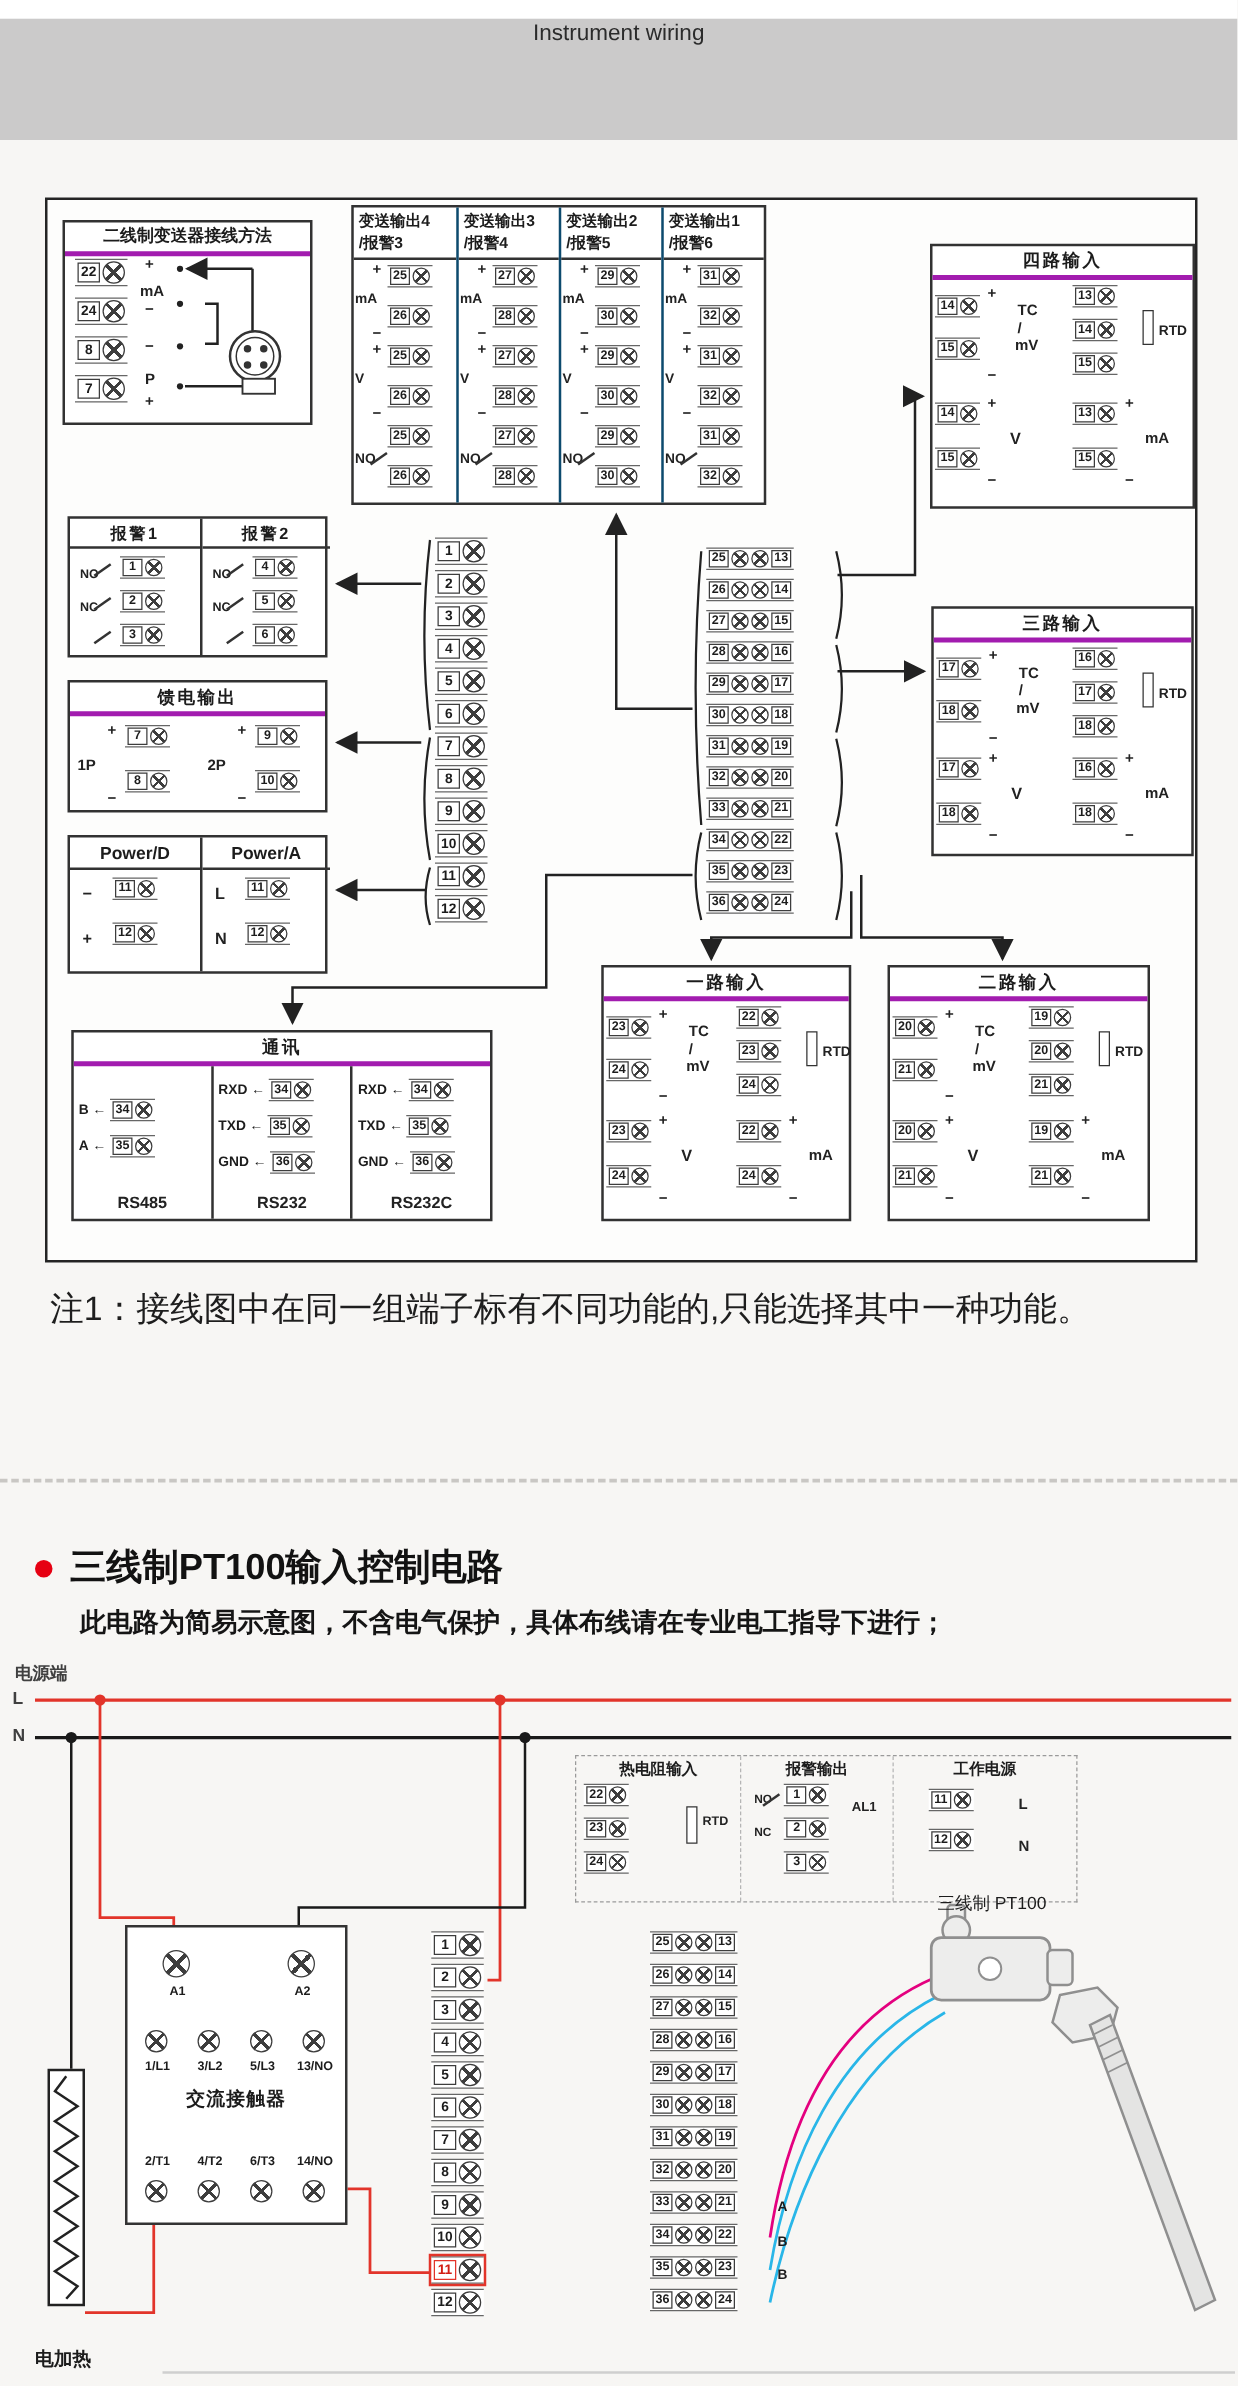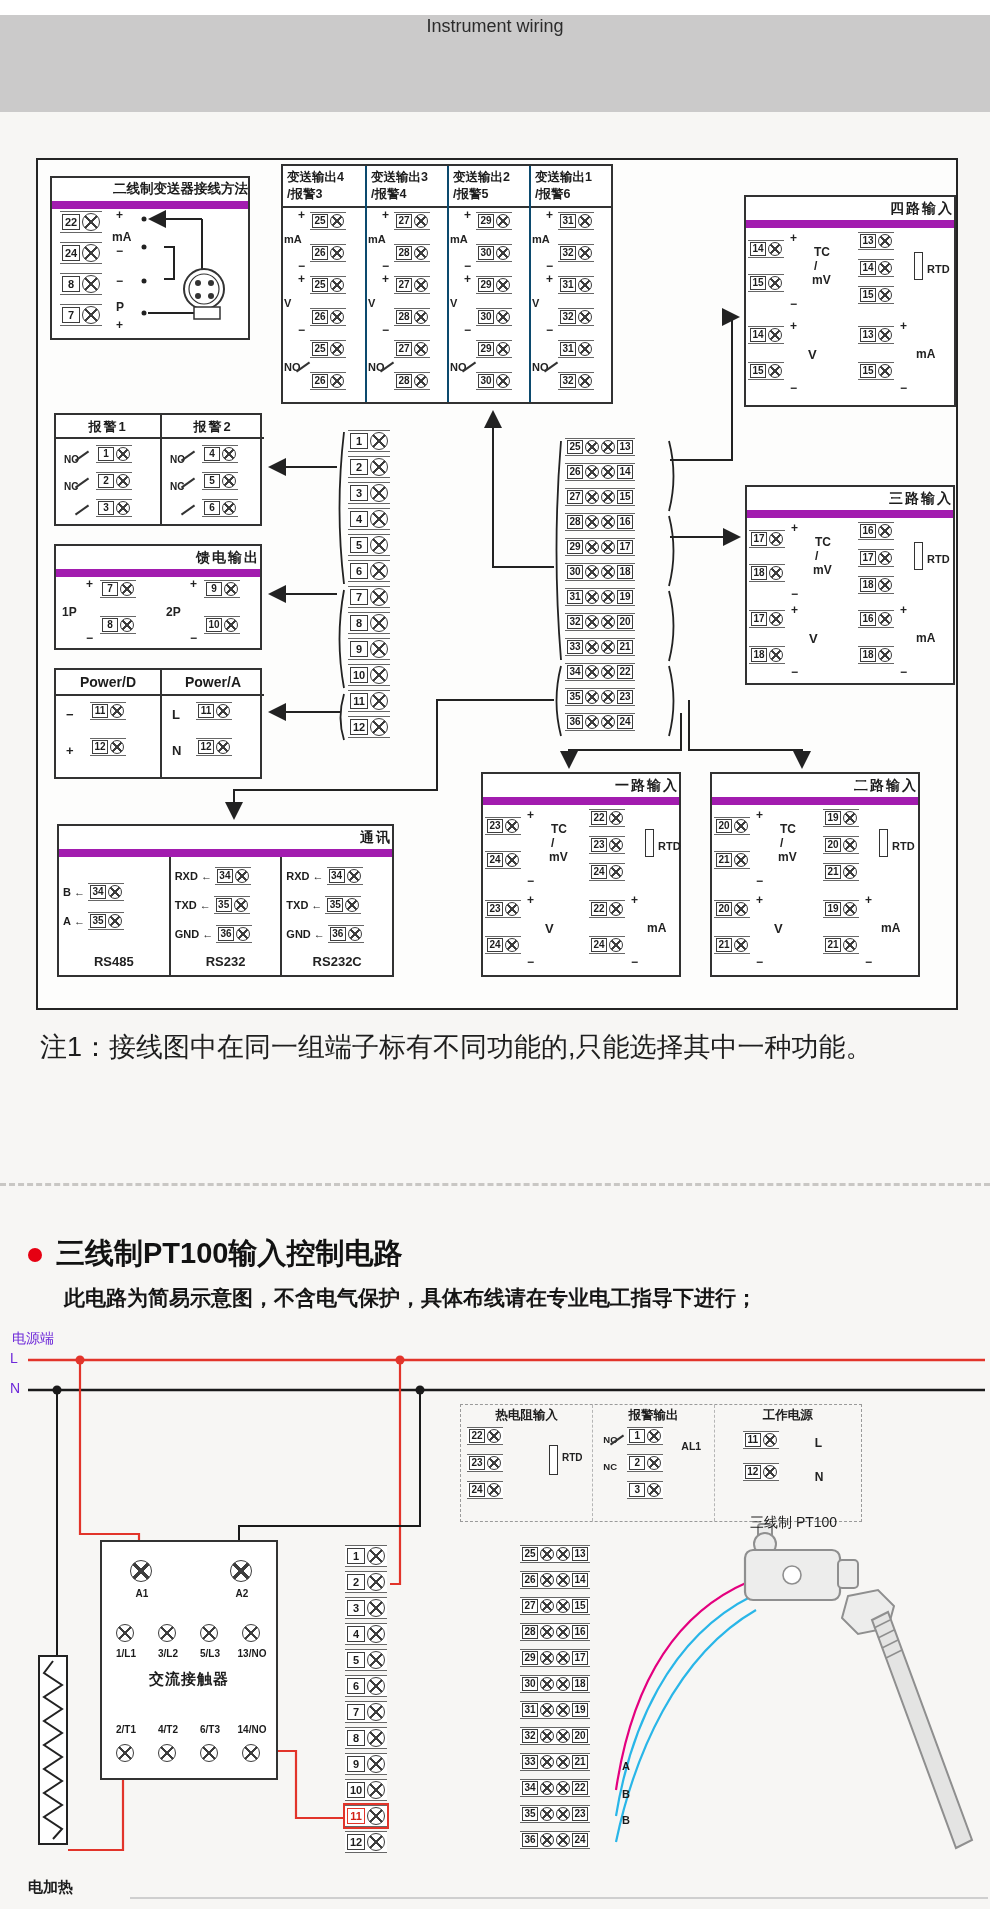--- a/index.html
+++ b/index.html
@@ -6,21 +6,21 @@
 html,body{width:990px}
 body{position:relative;height:1909px;background:#f7f6f4;font-family:"Liberation Sans","DejaVu Sans",sans-serif;color:#1c1c1c;overflow:hidden}
 
 #top-strip{position:absolute;left:0;top:0;width:990px;height:15px;background:#ffffff}
 #band{position:absolute;left:0;top:15px;width:990px;height:97px;background:#cbcaca;text-align:center}
 #band .t{font-size:46px;font-weight:bold;letter-spacing:3px;padding-top:13px;line-height:1.05;color:#101010}
 #band .s{font-size:18px;color:#2b2b2b;margin-top:1px}
 
 #panel{position:absolute;left:36px;top:158px;width:922px;height:852px;border:2px solid #242424;background:#fdfdfc}
 .dbox{position:absolute;border:2px solid #323232;background:#fff}
-.dtitle{border-bottom:8px solid #a21caf;text-align:right;font-weight:bold;font-size:14px;padding:4px 0;letter-spacing:2px;line-height:1.1}
+.dtitle{border-bottom:4px solid #a21caf;text-align:center;font-weight:bold;font-size:14px;padding:4px 0;letter-spacing:2px;line-height:1.1}
 .screw{display:inline-block;width:18px;height:18px;border:1.5px solid #3d3d3d;border-radius:50%;flex:none;background:
  linear-gradient(45deg,transparent 44%,#3d3d3d 44%,#3d3d3d 56%,transparent 56%),
  linear-gradient(-45deg,transparent 44%,#3d3d3d 44%,#3d3d3d 56%,transparent 56%)}
 .screw.sm{width:14px;height:14px;border-width:1.2px}
 .term{display:inline-flex;align-items:center;gap:2px;border-top:1.5px solid #666;border-bottom:1.5px solid #666;padding:1px 2px;background:#fff}
 .tnum{display:inline-block;min-width:18px;padding:0 1px;border:1.5px solid #3d3d3d;font-size:11px;font-weight:bold;text-align:center;background:#fff;line-height:14px;flex:none}
 .term.sm .tnum{min-width:16px;font-size:10px;line-height:12px}
 .term.hot{outline:2px solid #e2342a}
 .term.hot .tnum{border-color:#e2342a;color:#d21e14}
 .lbl{position:absolute;font-size:11px;font-weight:bold;color:#222;white-space:nowrap;line-height:1}
@@ -46,21 +46,21 @@
 .strip .term{position:absolute;left:0}
 
 #notes{position:absolute;left:40px;top:1028px;width:915px;font-size:27px;line-height:39px;font-weight:500;color:#1e1e1e}
 #divider{position:absolute;left:0;top:1183px;width:990px;border-top:3px dashed #c9c7c4}
 
 #sec-bullet{position:absolute;left:28px;top:1248px;width:14px;height:14px;border-radius:50%;background:#e60012}
 #sec-title{position:absolute;left:56px;top:1234px;font-size:29px;font-weight:bold;color:#121212}
 #sec-sub{position:absolute;left:64px;top:1284px;font-size:21px;font-weight:bold;color:#151515}
 
 #circuit{position:absolute;left:0;top:1320px;width:990px;height:589px}
-#circuit .biglbl{position:absolute;font-size:14px;font-weight:normal;color:#6d28d9}
+#circuit .biglbl{position:absolute;font-size:14px;font-weight:bold;color:#404040}
 #ibox{position:absolute;left:460px;top:84px;width:402px;height:118px;border:1.6px dashed #9a9a9a;display:flex;background:transparent}
 .icell{position:relative;border-left:1.4px dashed #b5b5b5}
 .icell:first-child{border-left:none}
 .icell .ititle{position:absolute;top:2px;left:0;right:0;text-align:center;font-size:12.5px;font-weight:bold}
 #contactor{position:absolute;left:100px;top:220px;width:178px;height:240px;border:2px solid #333;background:#fff}
 .bscrew{position:absolute;width:22px;height:22px;border:1.6px solid #3d3d3d;border-radius:50%;background:
  linear-gradient(45deg,transparent 44%,#3d3d3d 44%,#3d3d3d 56%,transparent 56%),
  linear-gradient(-45deg,transparent 44%,#3d3d3d 44%,#3d3d3d 56%,transparent 56%)}
 .mscrew{position:absolute;width:18px;height:18px;border:1.5px solid #3d3d3d;border-radius:50%;background:
  linear-gradient(45deg,transparent 44%,#3d3d3d 44%,#3d3d3d 56%,transparent 56%),

